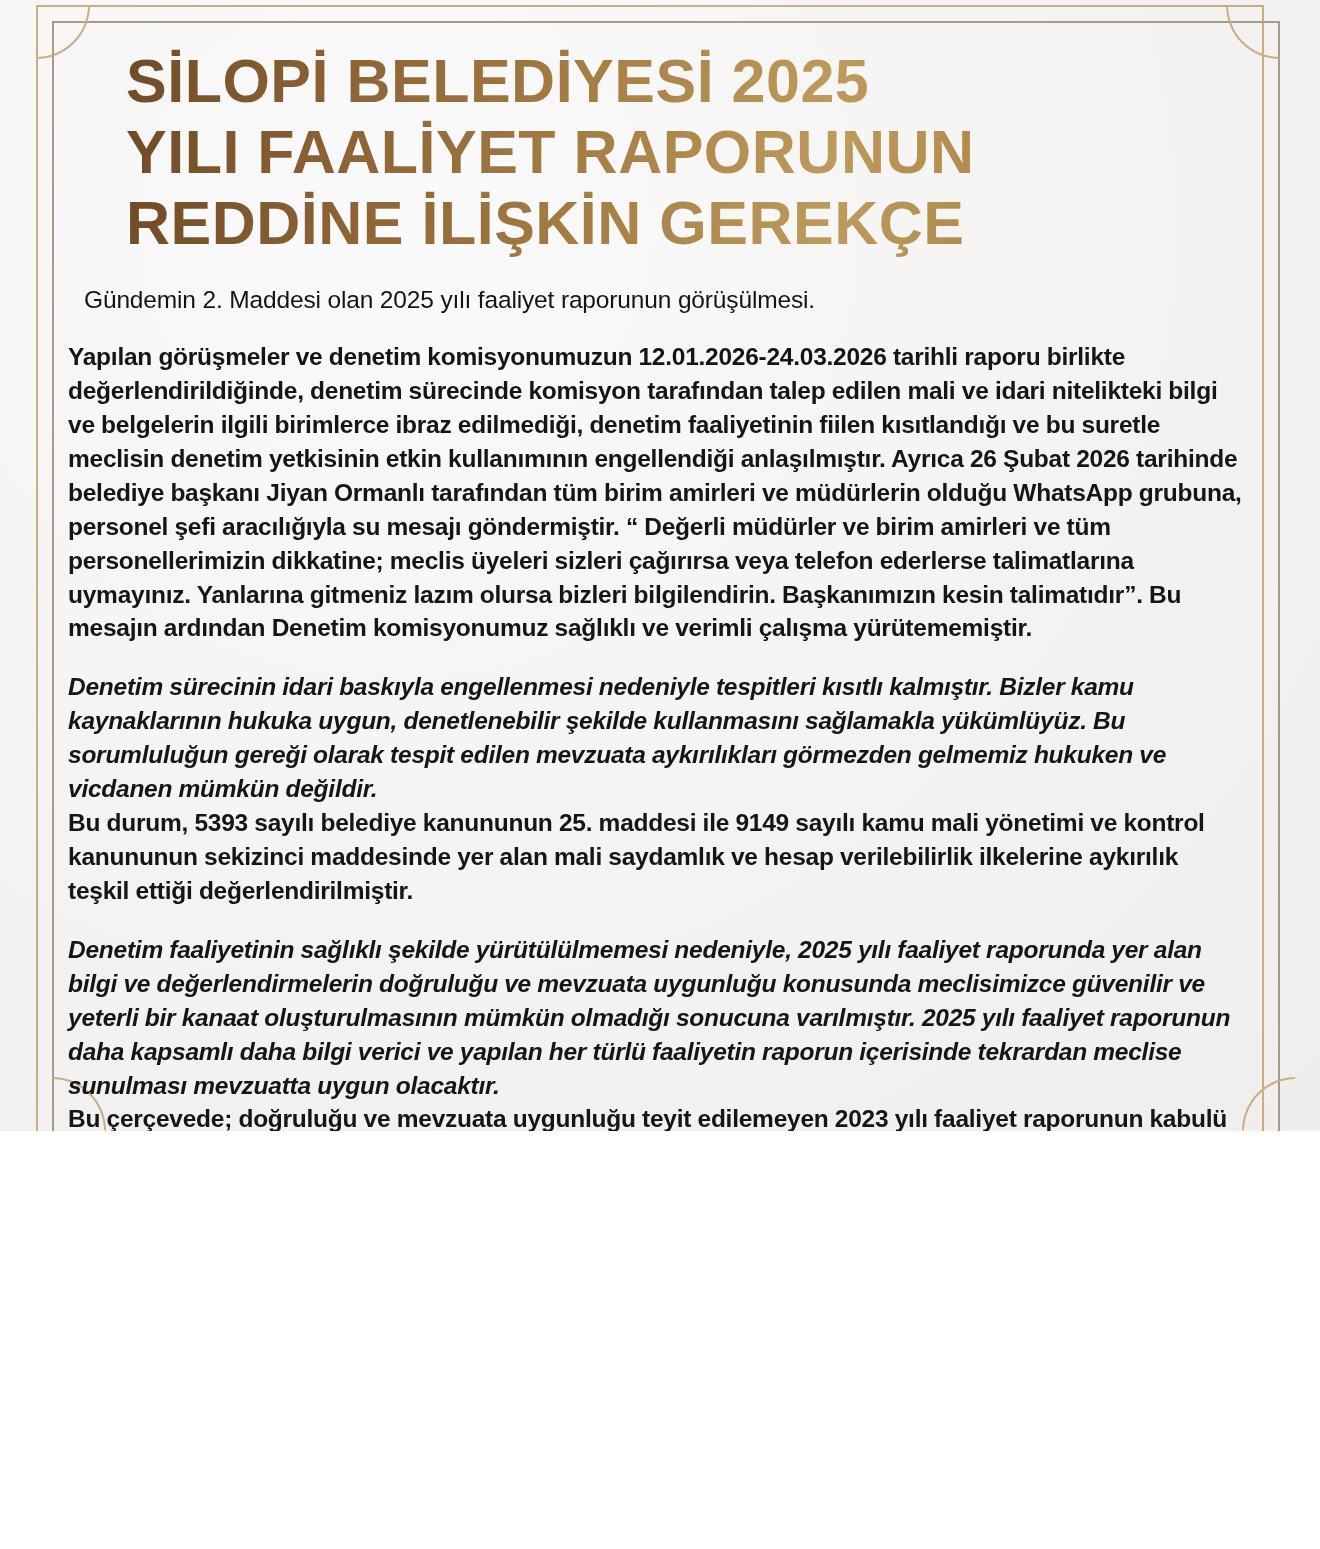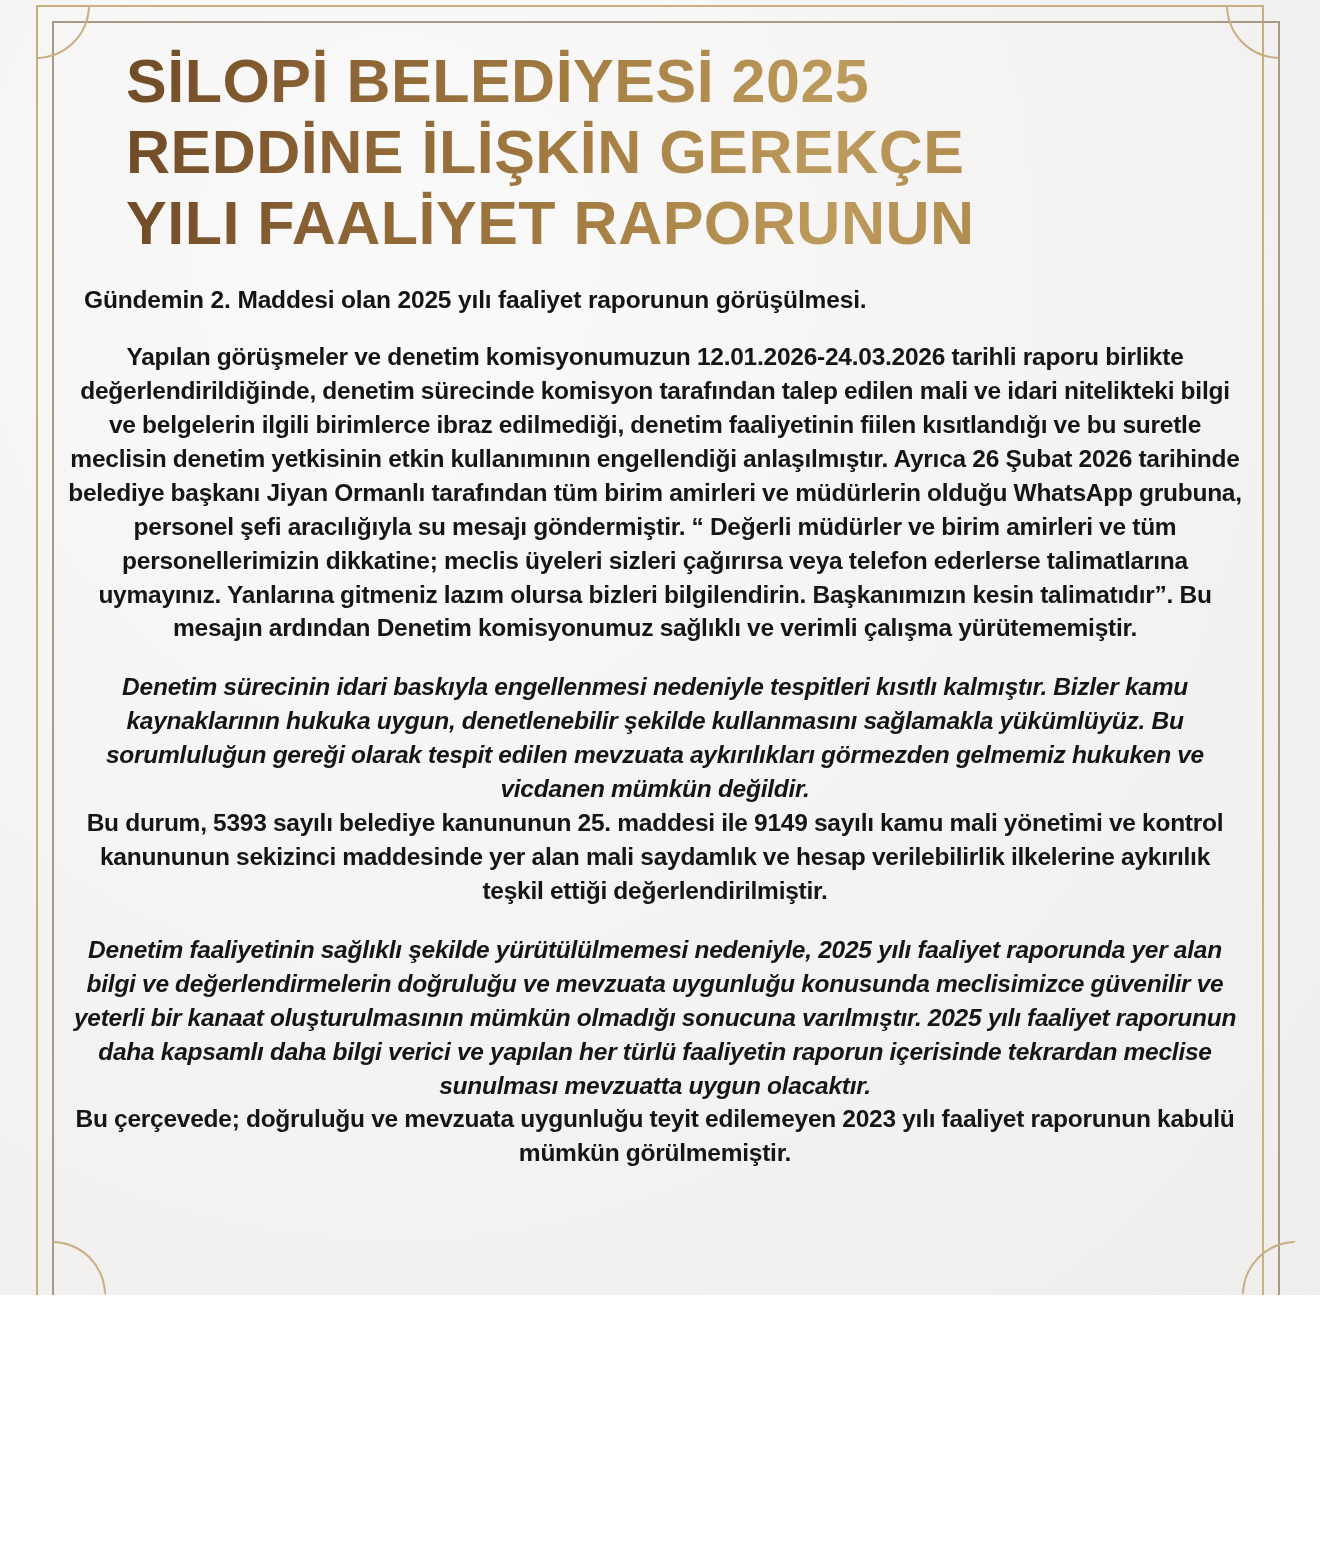--- a/index.html
+++ b/index.html
@@ -5,21 +5,21 @@
 <style>
   html, body {
     margin: 0;
     padding: 0;
     background: #ffffff;
   }
 
   .page {
     position: relative;
     width: 1320px;
-    height: 1295px;
+    height: 1131px;
     background:
       radial-gradient(ellipse at 30% 20%, #fbfafa 0%, #f4f3f2 55%, #efeeec 100%);
     overflow: hidden;
     font-family: "Liberation Sans", "DejaVu Sans", sans-serif;
     box-sizing: border-box;
   }
 
   
   .frame-outer {
     position: absolute;
@@ -130,40 +130,40 @@
     background-clip: text;
     color: transparent;
     -webkit-text-fill-color: transparent;
     text-transform: uppercase;
   }
 
   .agenda {
     margin-top: 26px;
     padding-left: 16px;
     font-size: 24.5px;
-    font-weight: 700;
+    font-weight: 400;
     color: #141414;
     letter-spacing: -0.15px;
     line-height: 1.3;
   }
 
   .body-text {
     margin-top: 24px;
     padding-left: 0px;
     padding-right: 16px;
   }
 
   .para {
     font-size: 24.5px;
     font-weight: 700;
     color: #151515;
     line-height: 1.385;
     letter-spacing: -0.25px;
     margin: 0 0 25px 0;
-    text-align: center;
+    text-align: left;
     word-spacing: -0.2px;
   }
 
   .para.tight {
     margin-bottom: 0;
     font-style: italic;
   }
 </style>
 </head>
 <body>
@@ -174,22 +174,22 @@
   <div class="frame-inner"></div>
   <div class="corner-tl-arc"></div>
   <div class="corner-tr-arc"></div>
   <div class="corner-bl-arc"></div>
   <div class="corner-br-arc"></div>
 
   <div class="content">
 
     <div class="title-block">
       <span class="title-line">SİLOPİ BELEDİYESİ 2025</span>
+      <span class="title-line">YILI FAALİYET RAPORUNUN</span>
       <span class="title-line">REDDİNE İLİŞKİN GEREKÇE</span>
-      <span class="title-line">YILI FAALİYET RAPORUNUN</span>
     </div>
 
     <div class="agenda">Gündemin 2. Maddesi olan 2025 yılı faaliyet raporunun görüşülmesi.</div>
 
     <div class="body-text">
       <p class="para">Yapılan görüşmeler ve denetim komisyonumuzun 12.01.2026-24.03.2026 tarihli raporu birlikte değerlendirildiğinde, denetim sürecinde komisyon tarafından talep edilen mali ve idari nitelikteki bilgi ve belgelerin ilgili birimlerce ibraz edilmediği, denetim faaliyetinin fiilen kısıtlandığı ve bu suretle meclisin denetim yetkisinin etkin kullanımının engellendiği anlaşılmıştır. Ayrıca 26 Şubat 2026 tarihinde belediye başkanı Jiyan Ormanlı tarafından tüm birim amirleri ve müdürlerin olduğu WhatsApp grubuna, personel şefi aracılığıyla su mesajı göndermiştir. “ Değerli müdürler ve birim amirleri ve tüm personellerimizin dikkatine; meclis üyeleri sizleri çağırırsa veya telefon ederlerse talimatlarına uymayınız. Yanlarına gitmeniz lazım olursa bizleri bilgilendirin. Başkanımızın kesin talimatıdır”. Bu mesajın ardından Denetim komisyonumuz sağlıklı ve verimli çalışma yürütememiştir.</p>
       <p class="para tight">Denetim sürecinin idari baskıyla engellenmesi nedeniyle tespitleri kısıtlı kalmıştır. Bizler kamu kaynaklarının hukuka uygun, denetlenebilir şekilde kullanmasını sağlamakla yükümlüyüz. Bu sorumluluğun gereği olarak tespit edilen mevzuata aykırılıkları görmezden gelmemiz hukuken ve vicdanen mümkün değildir.</p>
       <p class="para">Bu durum, 5393 sayılı belediye kanununun 25. maddesi ile 9149 sayılı kamu mali yönetimi ve kontrol kanununun sekizinci maddesinde yer alan mali saydamlık ve hesap verilebilirlik ilkelerine aykırılık teşkil ettiği değerlendirilmiştir.</p>
       <p class="para tight">Denetim faaliyetinin sağlıklı şekilde yürütülülmemesi nedeniyle, 2025 yılı faaliyet raporunda yer alan bilgi ve değerlendirmelerin doğruluğu ve mevzuata uygunluğu konusunda meclisimizce güvenilir ve yeterli bir kanaat oluşturulmasının mümkün olmadığı sonucuna varılmıştır. 2025 yılı faaliyet raporunun daha kapsamlı daha bilgi verici ve yapılan her türlü faaliyetin raporun içerisinde tekrardan meclise sunulması mevzuatta uygun olacaktır.</p>
       <p class="para">Bu çerçevede; doğruluğu ve mevzuata uygunluğu teyit edilemeyen 2023 yılı faaliyet raporunun kabulü mümkün görülmemiştir.</p>

